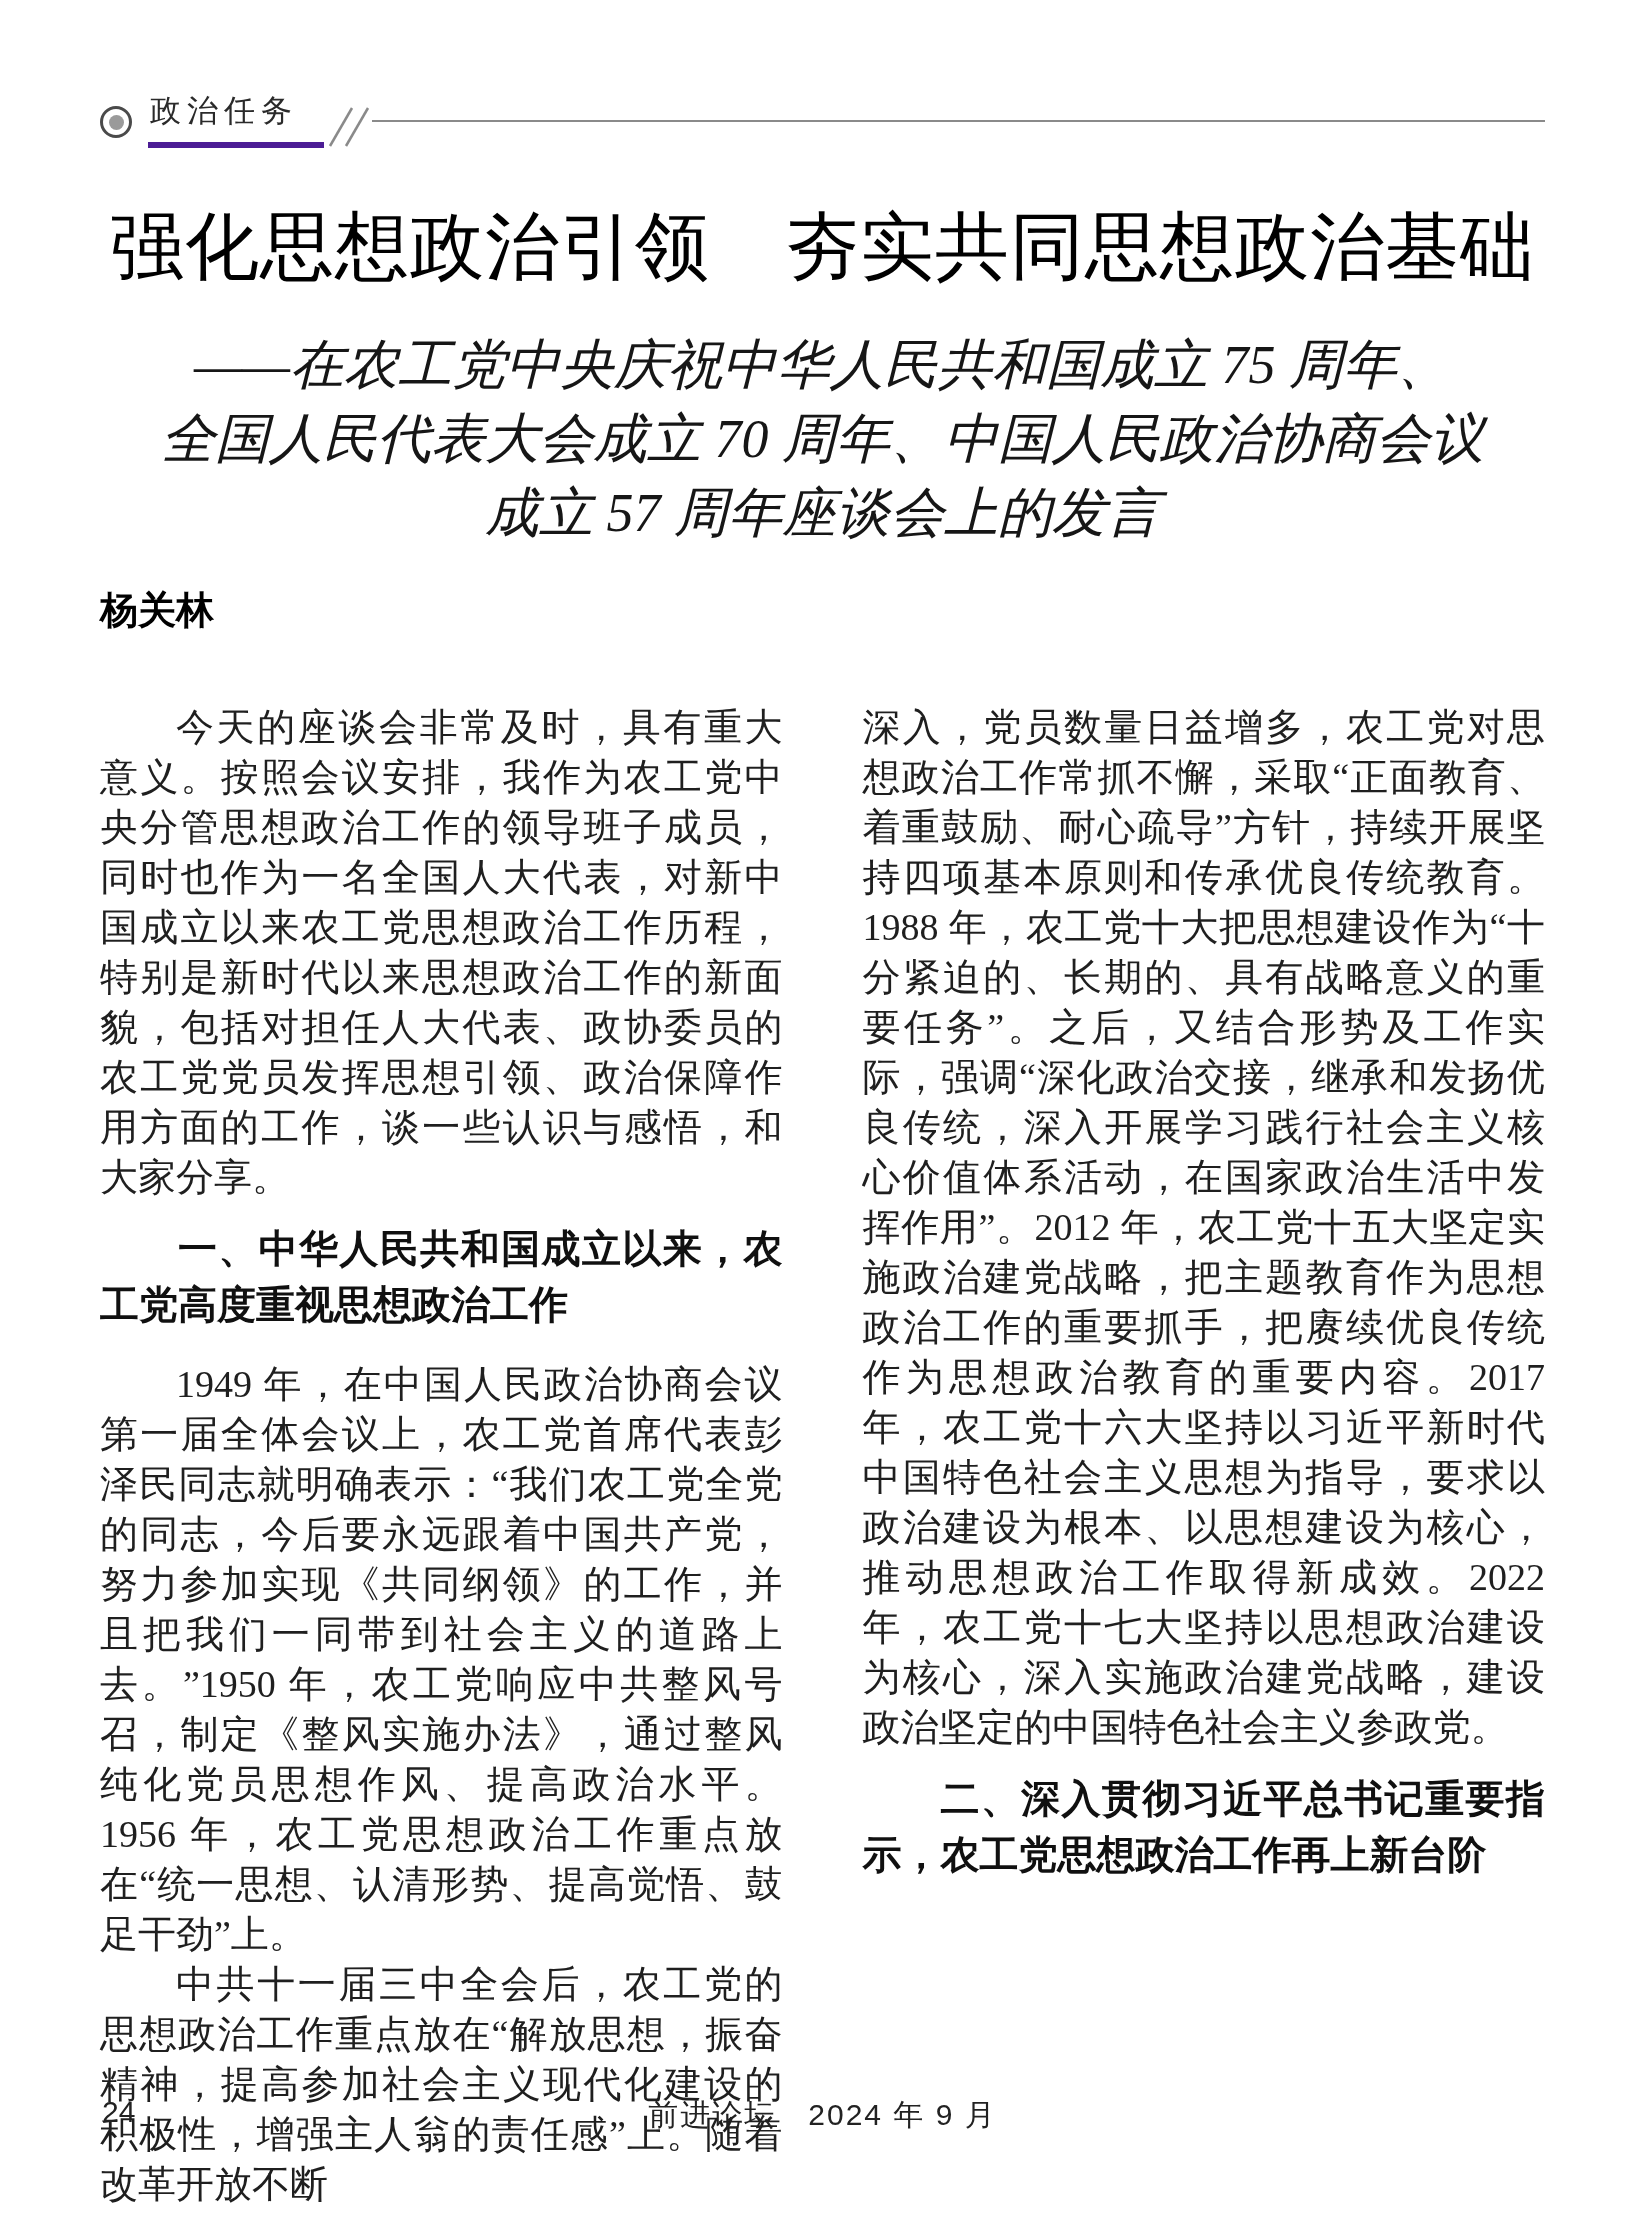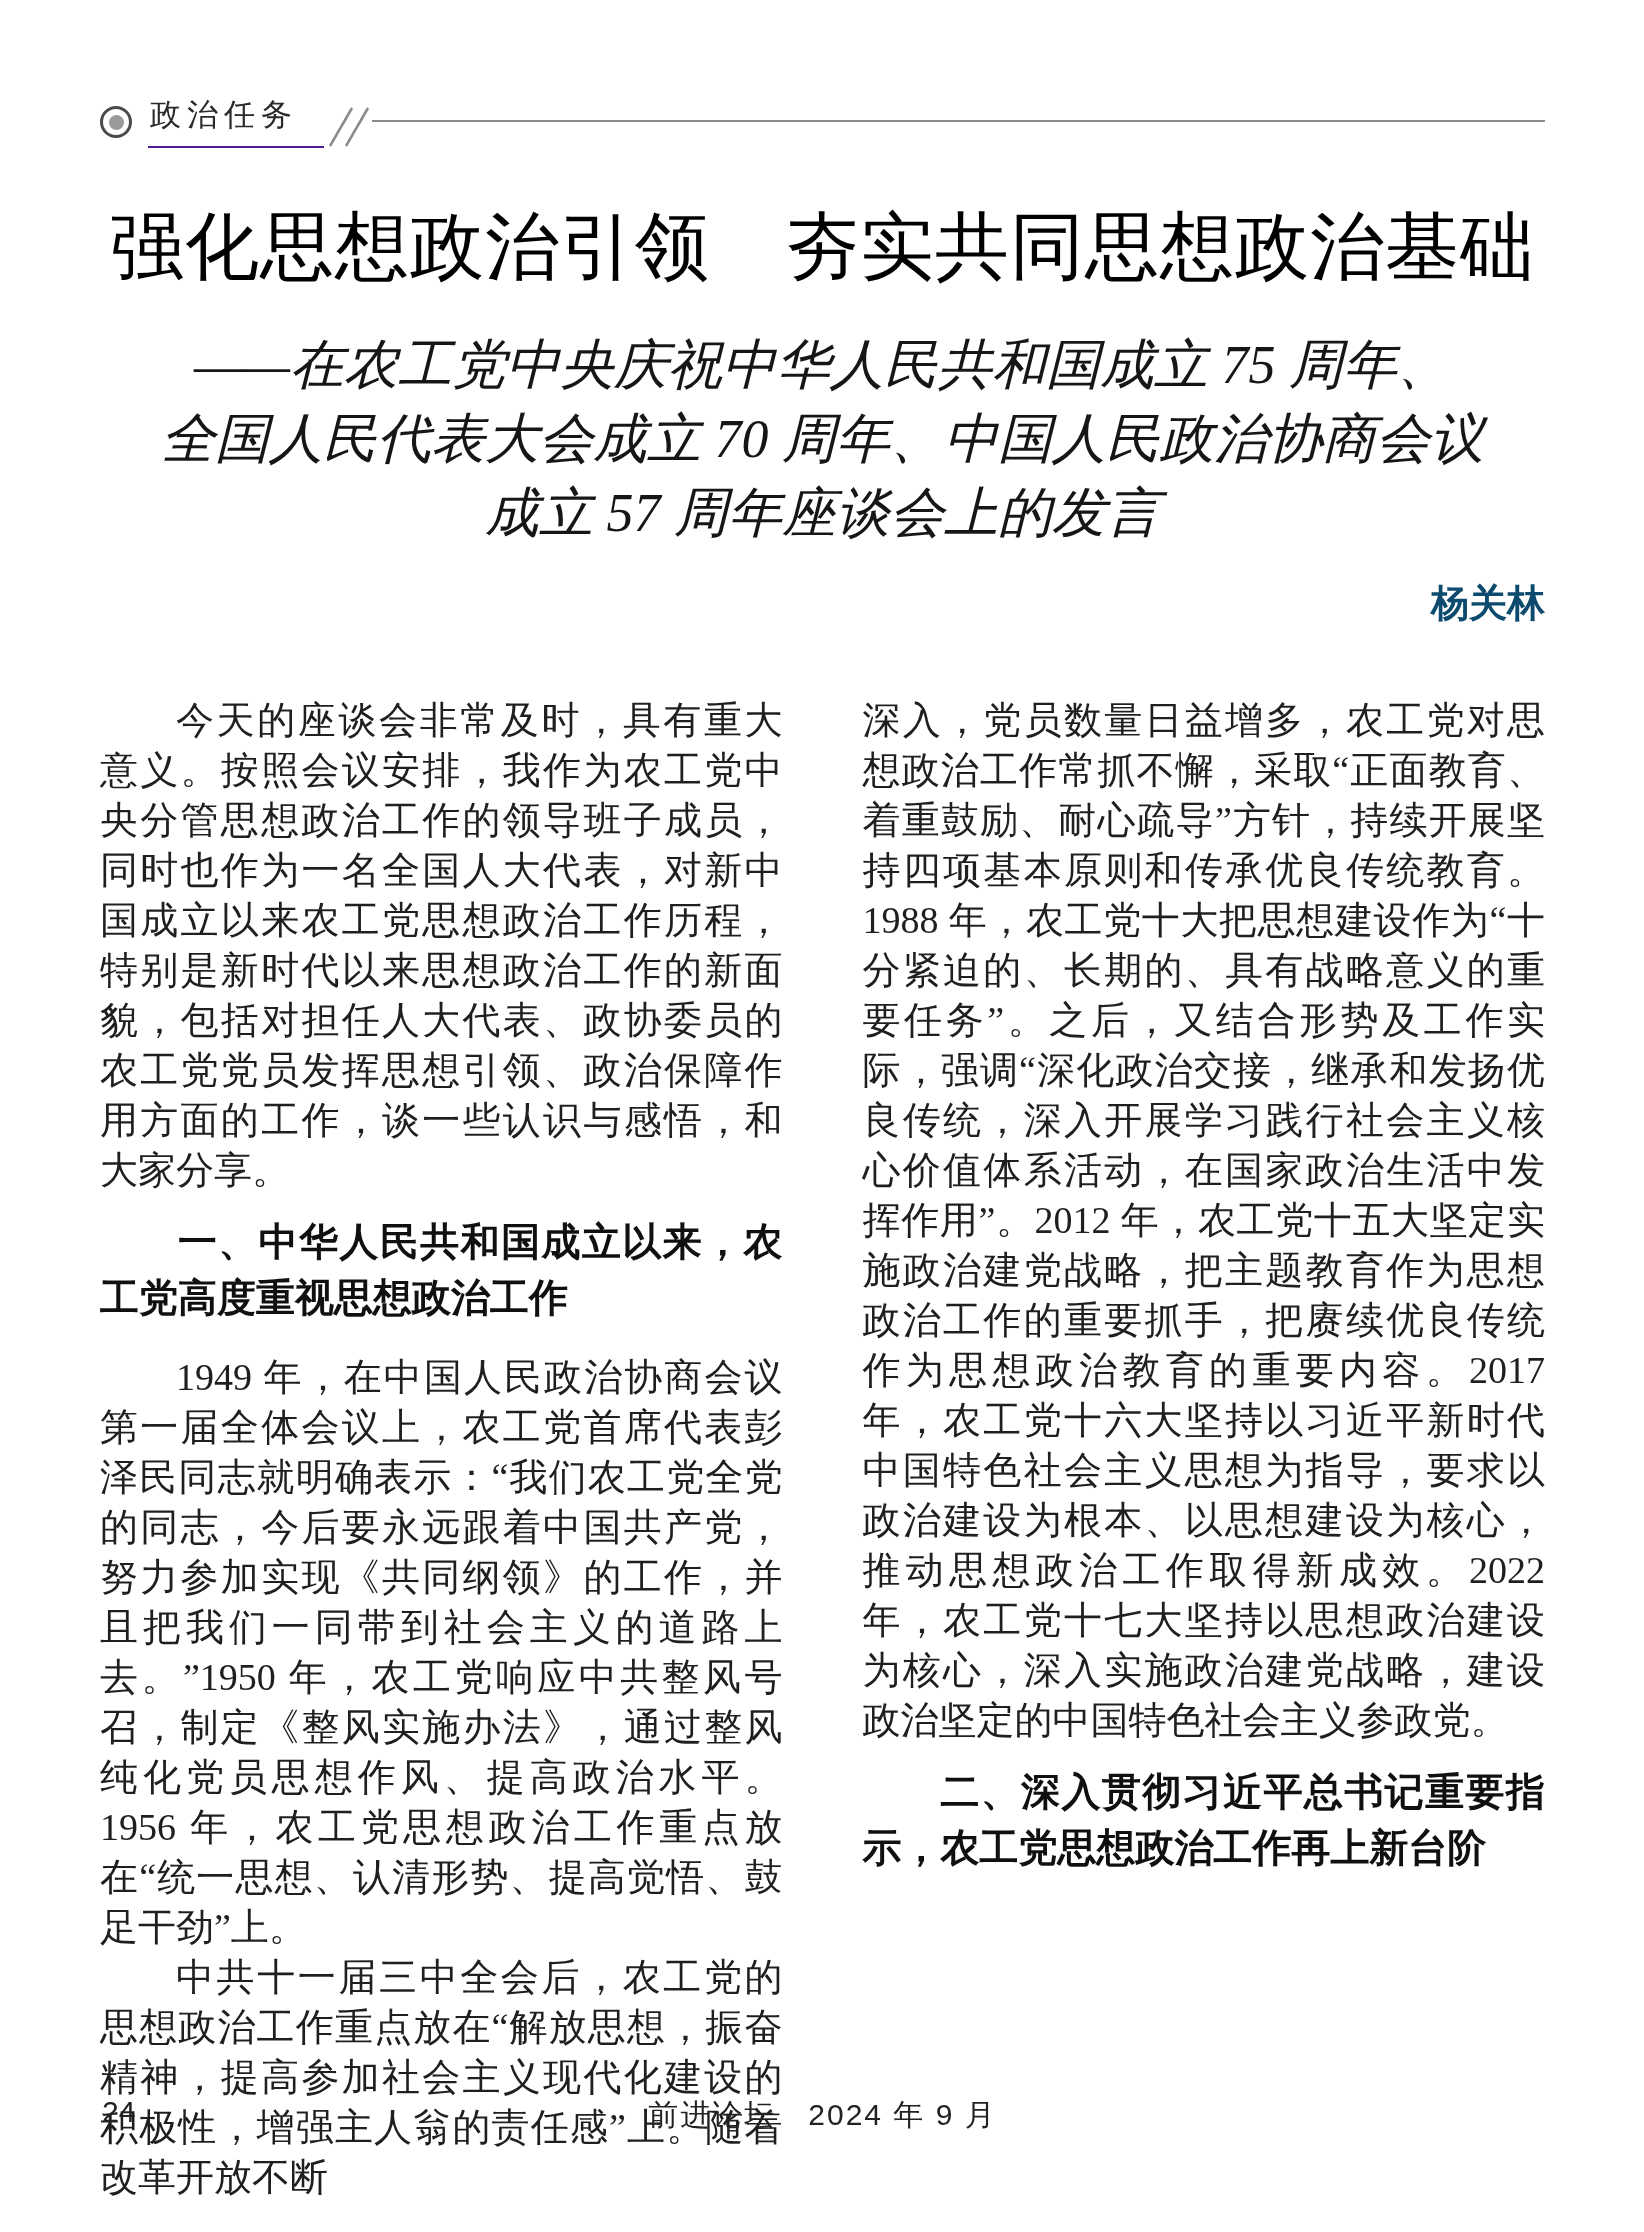--- a/index.html
+++ b/index.html
@@ -15,41 +15,41 @@
   
   .hdr { display:flex; align-items:flex-end; height:60px; }
   .hdr-icon {
     width:32px; height:32px; border:3px solid #4a4a4a; border-radius:50%;
     display:flex; align-items:center; justify-content:center;
     margin:0 16px 10px 0; flex:0 0 auto;
   }
   .hdr-icon .dot { width:15px; height:15px; border-radius:50%; background:#9a9a9a; }
   .hdr-tag {
     font-size:31px; letter-spacing:6px; color:#2a2a2a;
-    padding:0 26px 10px 2px; border-bottom:2px solid #4c1d95;
+    padding:0 26px 10px 2px; border-bottom:6px solid #4c1d95;
     font-family:"Liberation Serif", serif;
   }
   .hdr-slashes { flex:0 0 auto; margin-left:2px; }
   .hdr-line { flex:1 1 auto; border-bottom:2px solid #8a8a8a; margin-bottom:26px; margin-left:-4px; }
   
   .title {
     margin-top:58px; text-align:center;
     font-family:"Liberation Sans", sans-serif;
     font-weight:400; font-size:74px; line-height:82px; color:#000;
     letter-spacing:1px;
   }
   .subtitle { margin-top:40px; text-align:center; }
   .subtitle div {
     font-size:54px; line-height:74px; font-style:italic;
     font-family:"Liberation Serif", serif; color:#161616;
   }
   .author {
-    margin-top:28px; text-align:right;
+    margin-top:35px; text-align:left;
     font-family:"Liberation Sans", sans-serif; font-weight:bold;
-    font-size:38px; color:#0c4a6e;
+    font-size:38px; color:#000000;
   }
   
   .cols { margin-top:66px; display:flex; gap:80px; }
   .col { flex:1 1 0; min-width:0; }
   .para {
     font-size:38px; line-height:50px; text-align:justify;
     color:#1f1f1f; font-family:"Liberation Serif", serif;
   }
   .indent { text-indent:2em; }
   .col-heading {

